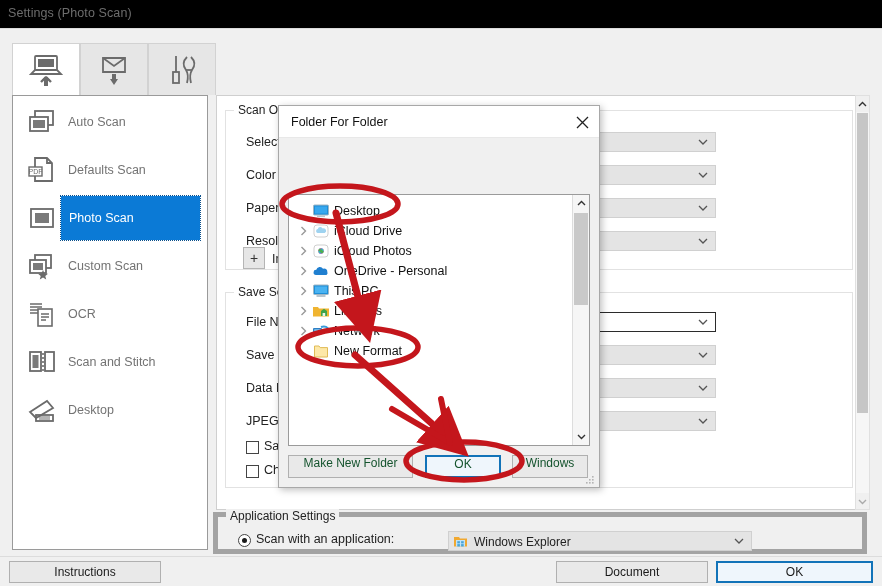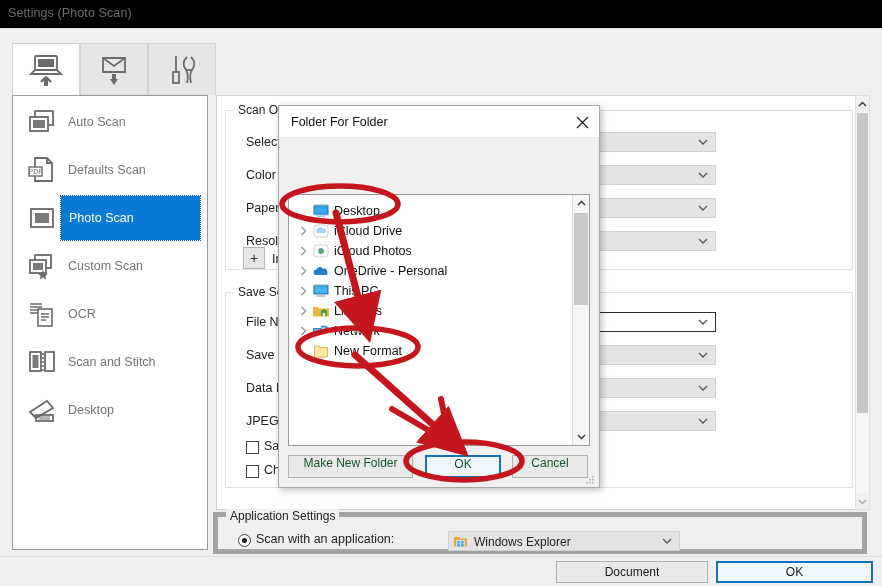--- a/index.html
+++ b/index.html
@@ -339,39 +339,42 @@
       <svg width="9" height="7" viewBox="0 0 9 7">
           <path d="M1 2 L4.5 5.5 L8 2" fill="none" stroke="#aaa" stroke-width="1.4"></path>
         </svg>
     </div>
   </div>
 
   <div class="appgroup">
     <span class="glabel">Application Settings</span>
     <div class="radio" style="left:20px;top:17px;"></div>
     <span class="row-label" style="left:38px;top:15px;">Scan with an application:</span>
-    <div class="combo" style="left:230px;top:14px;width:232px;background:#e4e4e4;">
+    <div class="combo" style="left:230px;top:14px;width:304px;background:#e4e4e4;">
       <span style="position:absolute;left:4px;top:2px;">
         <svg width="15" height="14" viewBox="0 0 15 14">
           <path d="M1 3 L6 3 L7 4.6 L14 4.6 L14 12.5 L1 12.5 Z" fill="#f0a830"></path>
           <rect x="3" y="6" width="9" height="6.5" fill="#bfe3f7"></rect>
           <rect x="4.3" y="7.2" width="2.6" height="2.2" fill="#4aa3d6"></rect>
           <rect x="8.1" y="7.2" width="2.6" height="2.2" fill="#4aa3d6"></rect>
           <rect x="4.3" y="10.1" width="2.6" height="2.4" fill="#4aa3d6"></rect>
           <rect x="8.1" y="10.1" width="2.6" height="2.4" fill="#4aa3d6"></rect>
         </svg>
       </span>
       <span class="cval" style="left:25px;">Windows Explorer</span>
       <svg class="chev" viewBox="0 0 12 12">
           <path d="M2 4 L6 8 L10 4" fill="none" stroke="#555" stroke-width="1.3"></path>
         </svg>
     </div>
   </div>
 
   <div class="footer">
+    <div class="btn" style="left:9px;top:4px;width:152px;height:22px;">
+      <span>Instructions</span>
+    </div>
     <div class="btn" style="left:556px;top:4px;width:152px;height:22px;">
       <span>Document</span>
     </div>
     <div class="btn primary" style="left:716px;top:4px;width:157px;height:22px;">
       <span>OK</span>
     </div>
   </div>
 
   <div class="dlg">
     <div class="dlg-title">
@@ -525,21 +528,21 @@
       </div>
     </div>
 
     <div class="dlg-btn" style="left:9px;top:349px;width:125px;">
       <span>Make New Folder</span>
     </div>
     <div class="dlg-btn primary" style="left:146px;top:349px;width:76px;">
       <span>OK</span>
     </div>
     <div class="dlg-btn" style="left:233px;top:349px;width:76px;">
-      <span>Cancel</span>
+      <span>Windows</span>
     </div>
 
     <span class="grip">
       <svg width="10" height="10" viewBox="0 0 10 10">
           <g fill="#b5b5b5">
             <rect x="7" y="1" width="1.6" height="1.6"></rect>
             <rect x="4" y="4" width="1.6" height="1.6"></rect>
             <rect x="7" y="4" width="1.6" height="1.6"></rect>
             <rect x="1" y="7" width="1.6" height="1.6"></rect>
             <rect x="4" y="7" width="1.6" height="1.6"></rect>

